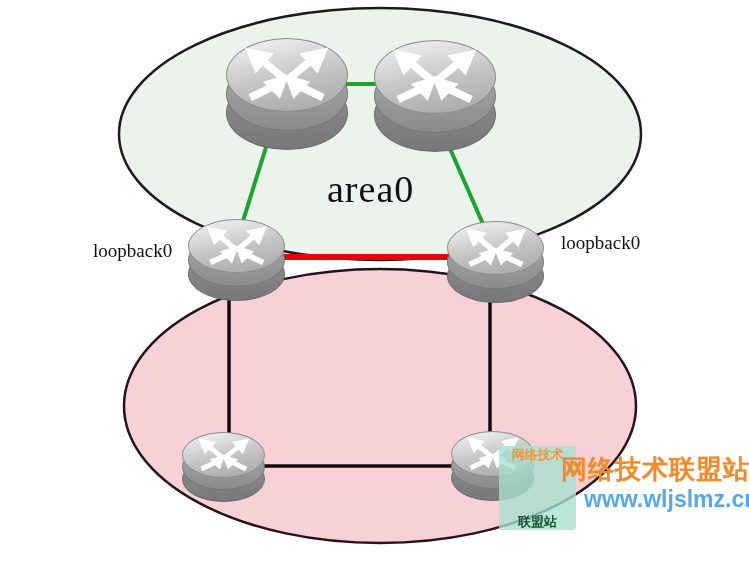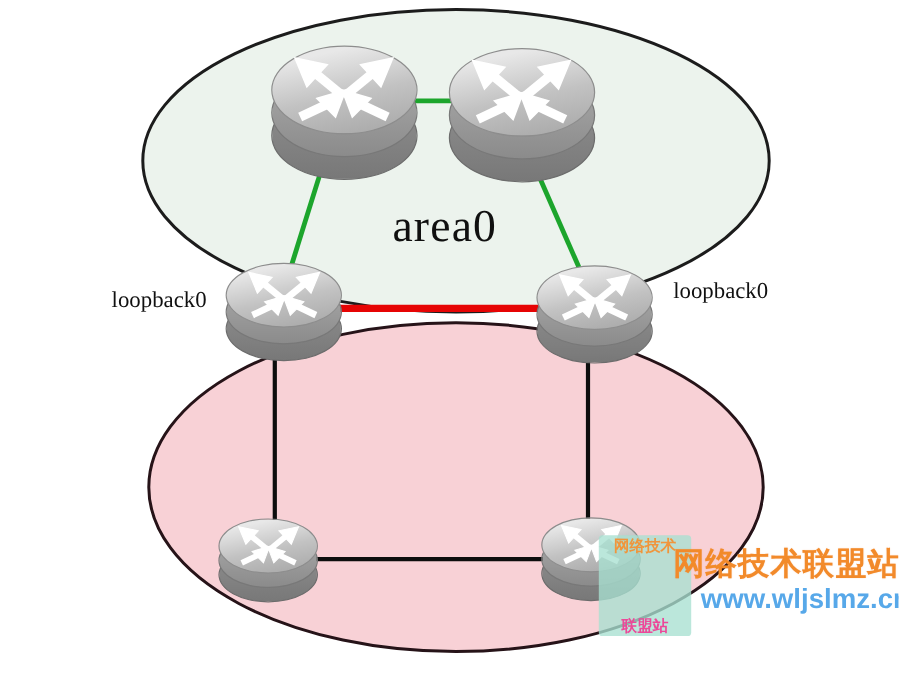--- a/index.html
+++ b/index.html
@@ -25,21 +25,21 @@
 
   
   #wm{position:absolute;z-index:30;}
   #wm-logo{
     position:absolute;left:499px;top:446px;width:77px;height:84px;
     background:rgba(168,224,209,0.78);border-radius:3px;
     display:flex;flex-direction:column;align-items:center;justify-content:space-between;
     font-family:"Liberation Sans",sans-serif;font-weight:bold;font-size:13px;line-height:17px;
   }
   #wm-logo .l1{color:#f0953c;}
-  #wm-logo .l2{color:#ec4899;}
+  #wm-logo .l2{color:#14532d;}
   #wm-name{
     position:absolute;left:561px;top:452px;
     font-family:Liberation Sans, sans-serif;font-weight:bold;font-size:26px;
     color:#f28a2a;letter-spacing:1px;white-space:nowrap;
     text-shadow:0 0 1px rgba(240,120,30,.4);
   }
   #wm-url{
     position:absolute;left:584px;top:486px;
     font-family:"Liberation Sans",sans-serif;font-weight:bold;font-size:23px;
     color:#57a8e9;white-space:nowrap;

